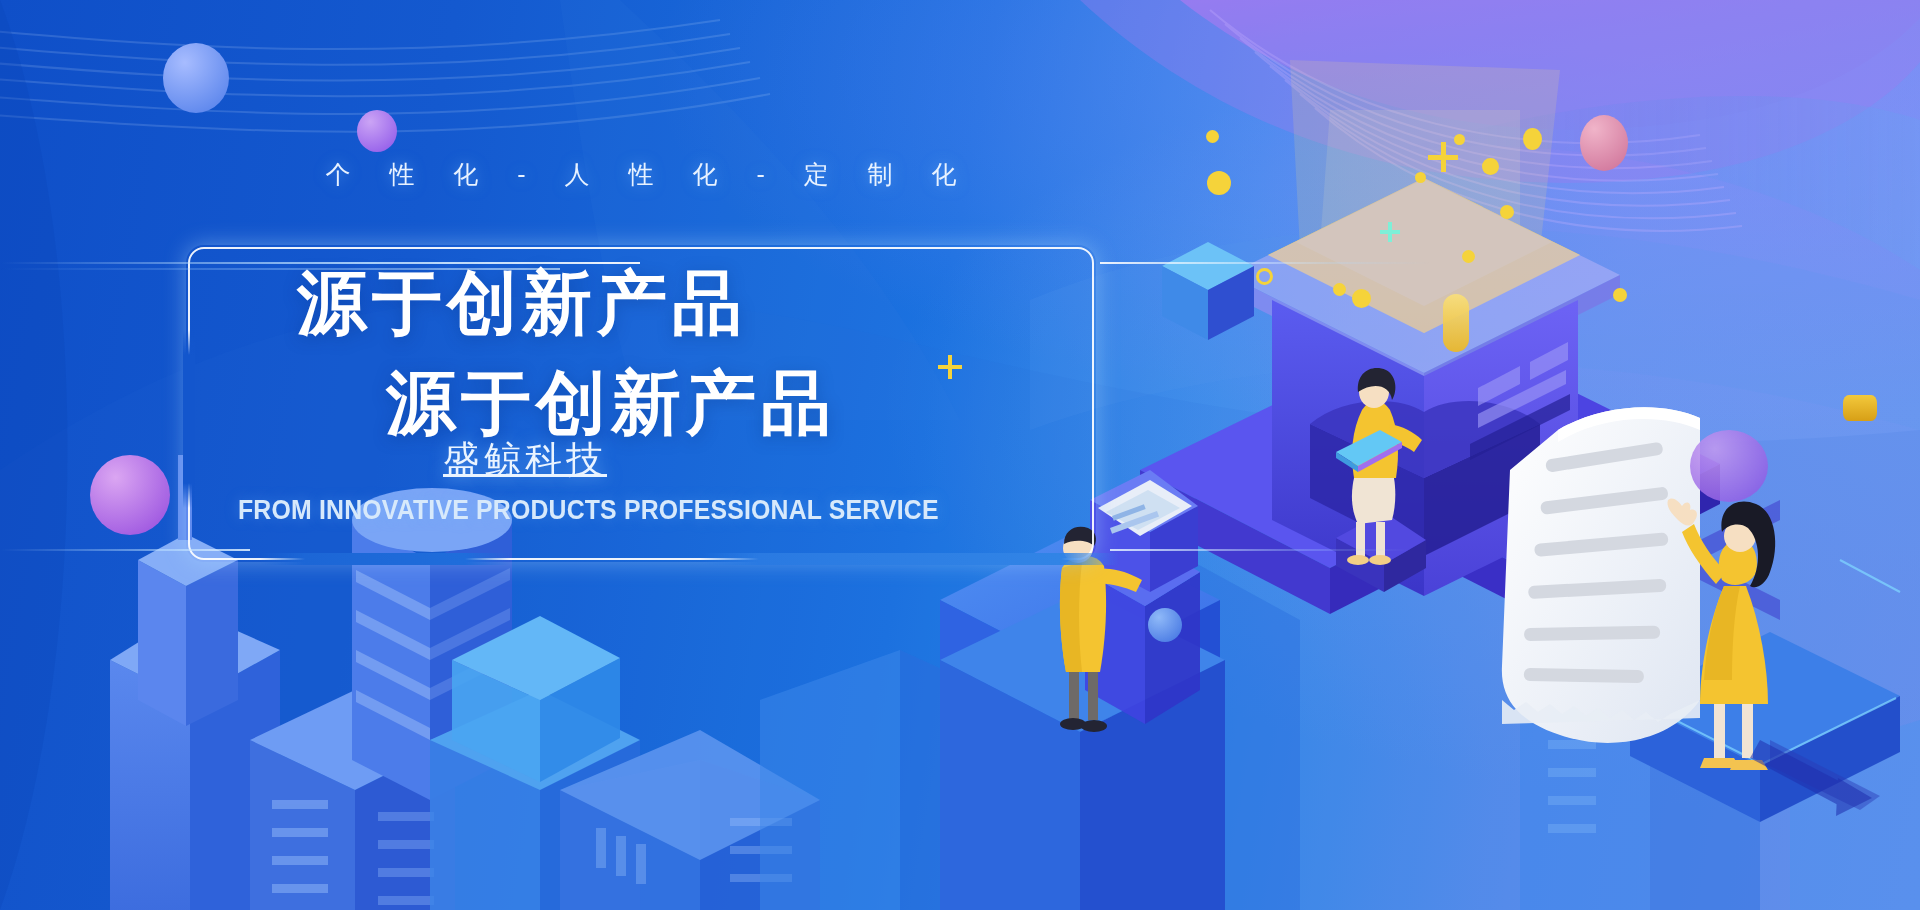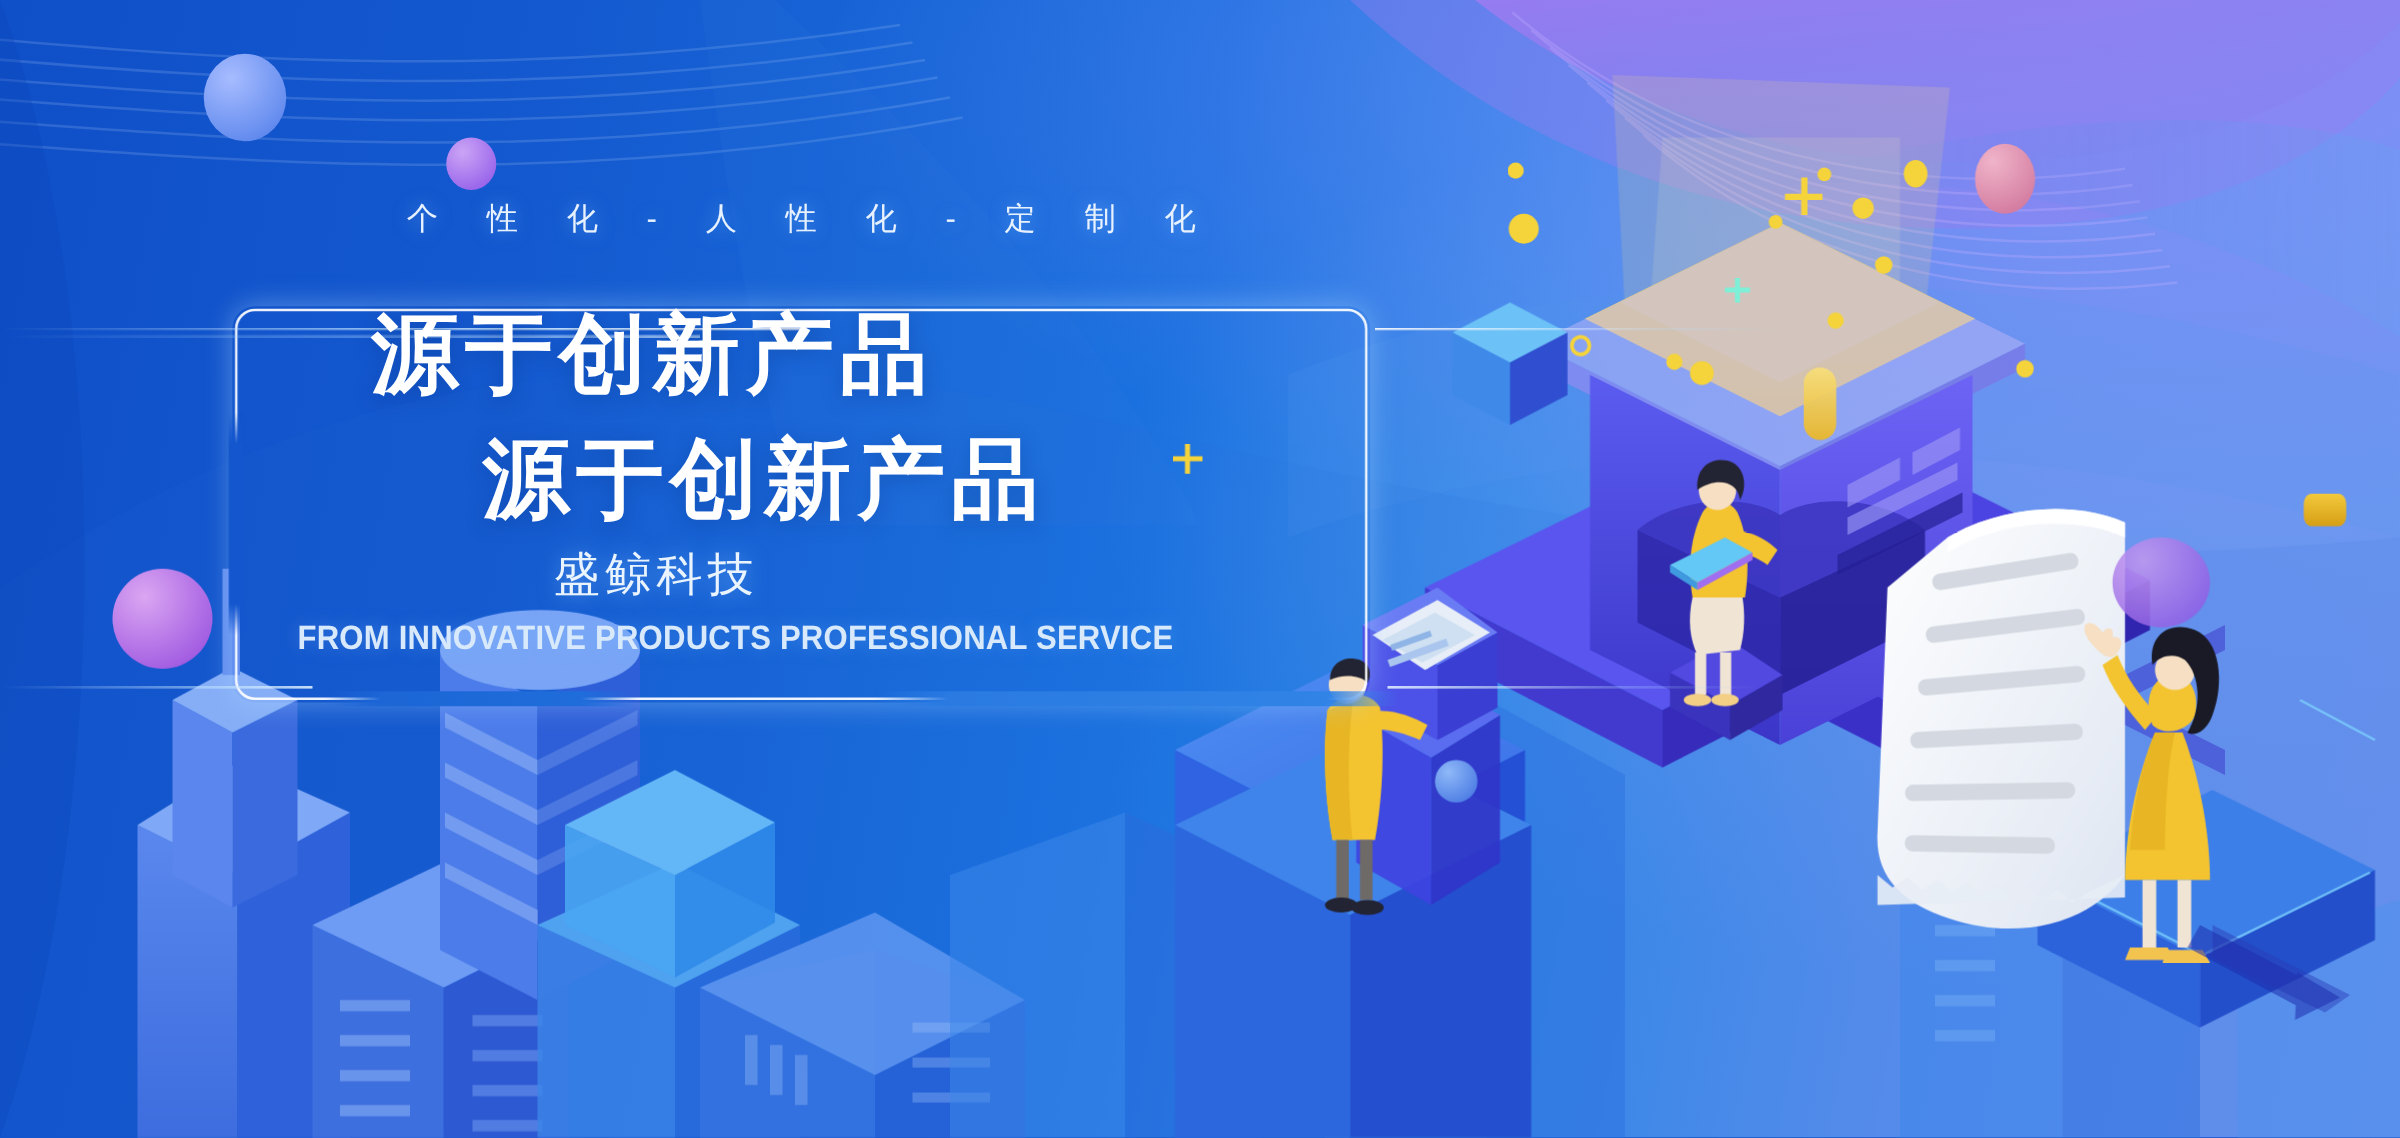--- a/index.html
+++ b/index.html
@@ -59,27 +59,29 @@
     position:absolute; left:188px; top:158px; width:906px;
     text-align:center;
     font-size:25px; letter-spacing:16px; text-indent:16px;
     color:#e8f2ff; font-weight:400;
     text-shadow:0 0 14px rgba(120,190,255,.6);
   }
   .head1,.head2{
     position:absolute; color:#ffffff; font-weight:700;
     font-size:70px; letter-spacing:5px; line-height:1;
     text-shadow:0 3px 16px rgba(10,50,130,.35);
+    margin-top:20px;
   }
   .head1{left:297px; top:248px;}
   .head2{left:386px; top:348px;}
   .company{
     position:absolute; left:443px; top:435px;
     font-size:37px; letter-spacing:4px; color:#eaf4ff; font-weight:400;
     text-shadow:0 0 16px rgba(130,195,255,.55);
+    text-decoration:underline;
   }
   .subtitle{
     position:absolute; left:238px; top:495px;
     font-size:27px; font-weight:700; letter-spacing:.2px;
     color:#d7e9fb; transform:scaleX(.92); transform-origin:left center;
     text-shadow:0 0 14px rgba(120,190,255,.35);
   }
 
   
   .dot{position:absolute;border-radius:50%;pointer-events:none;}

